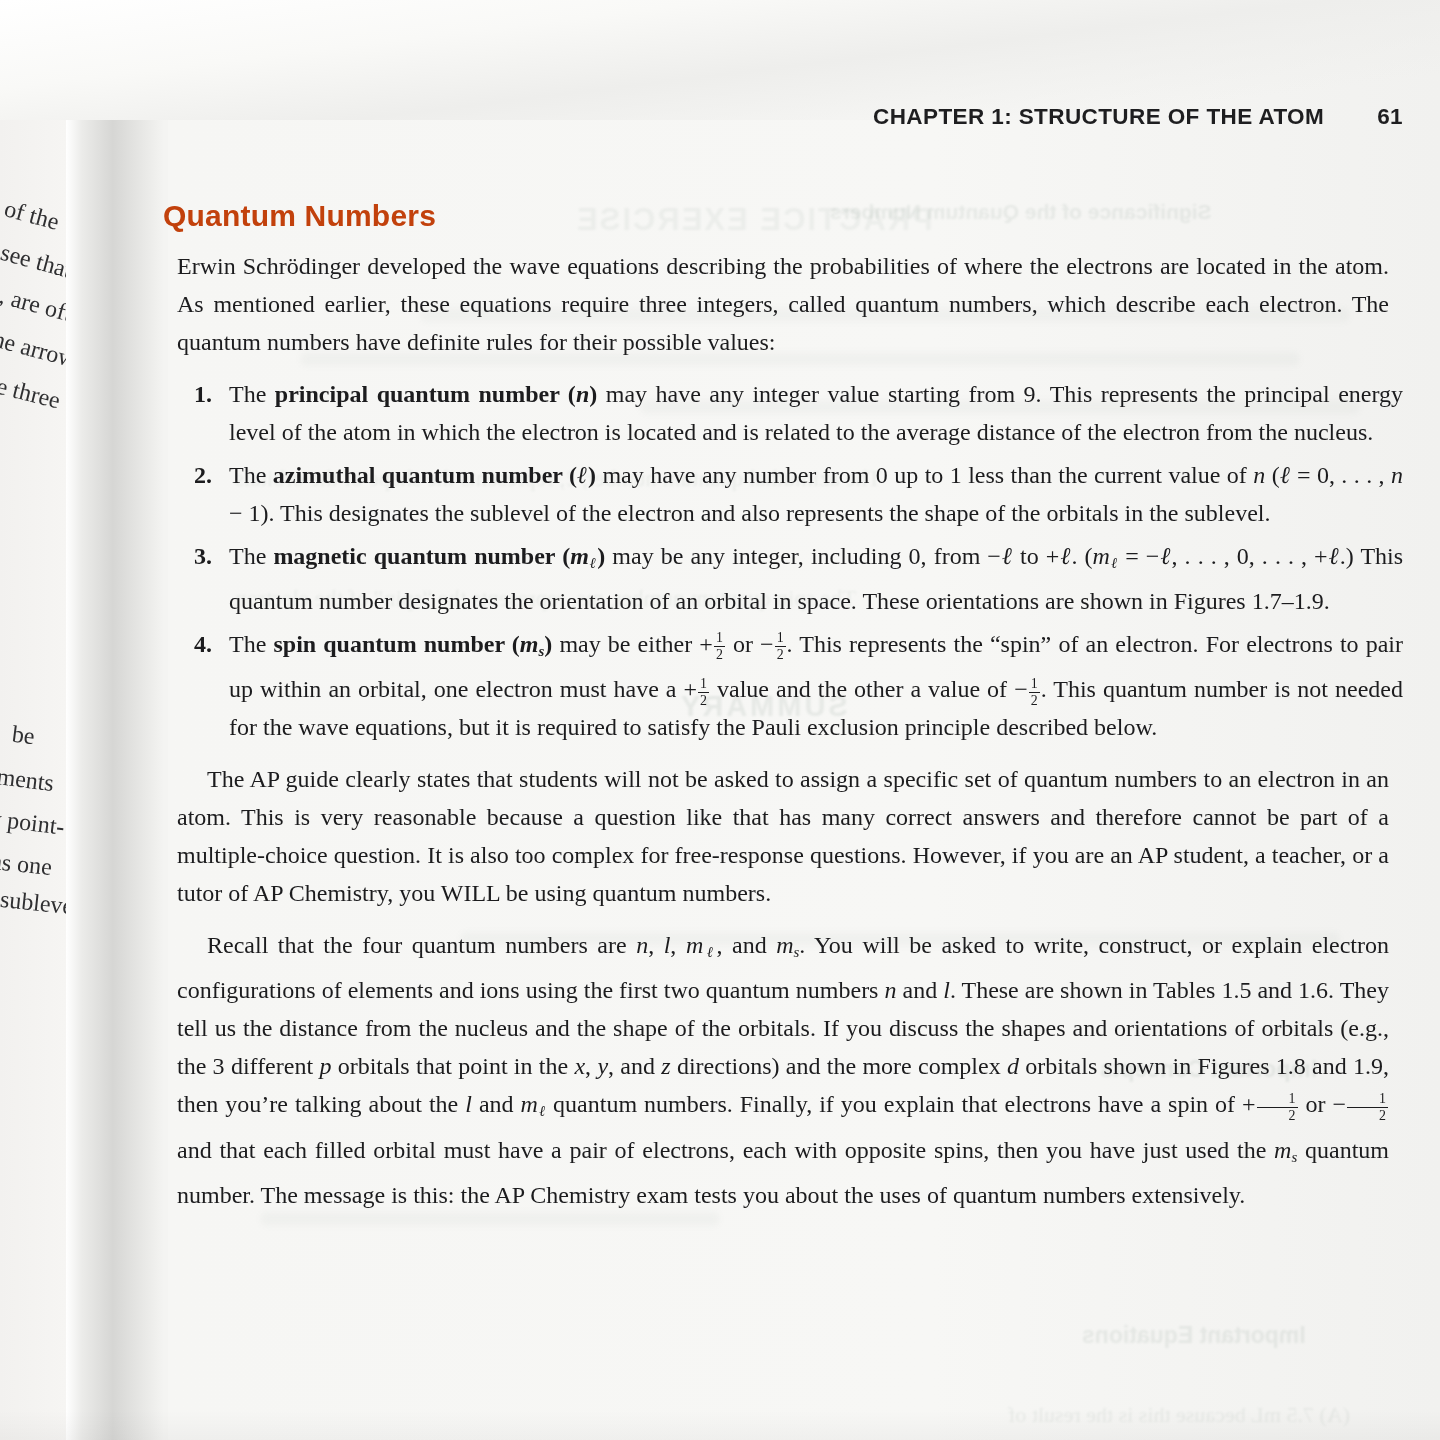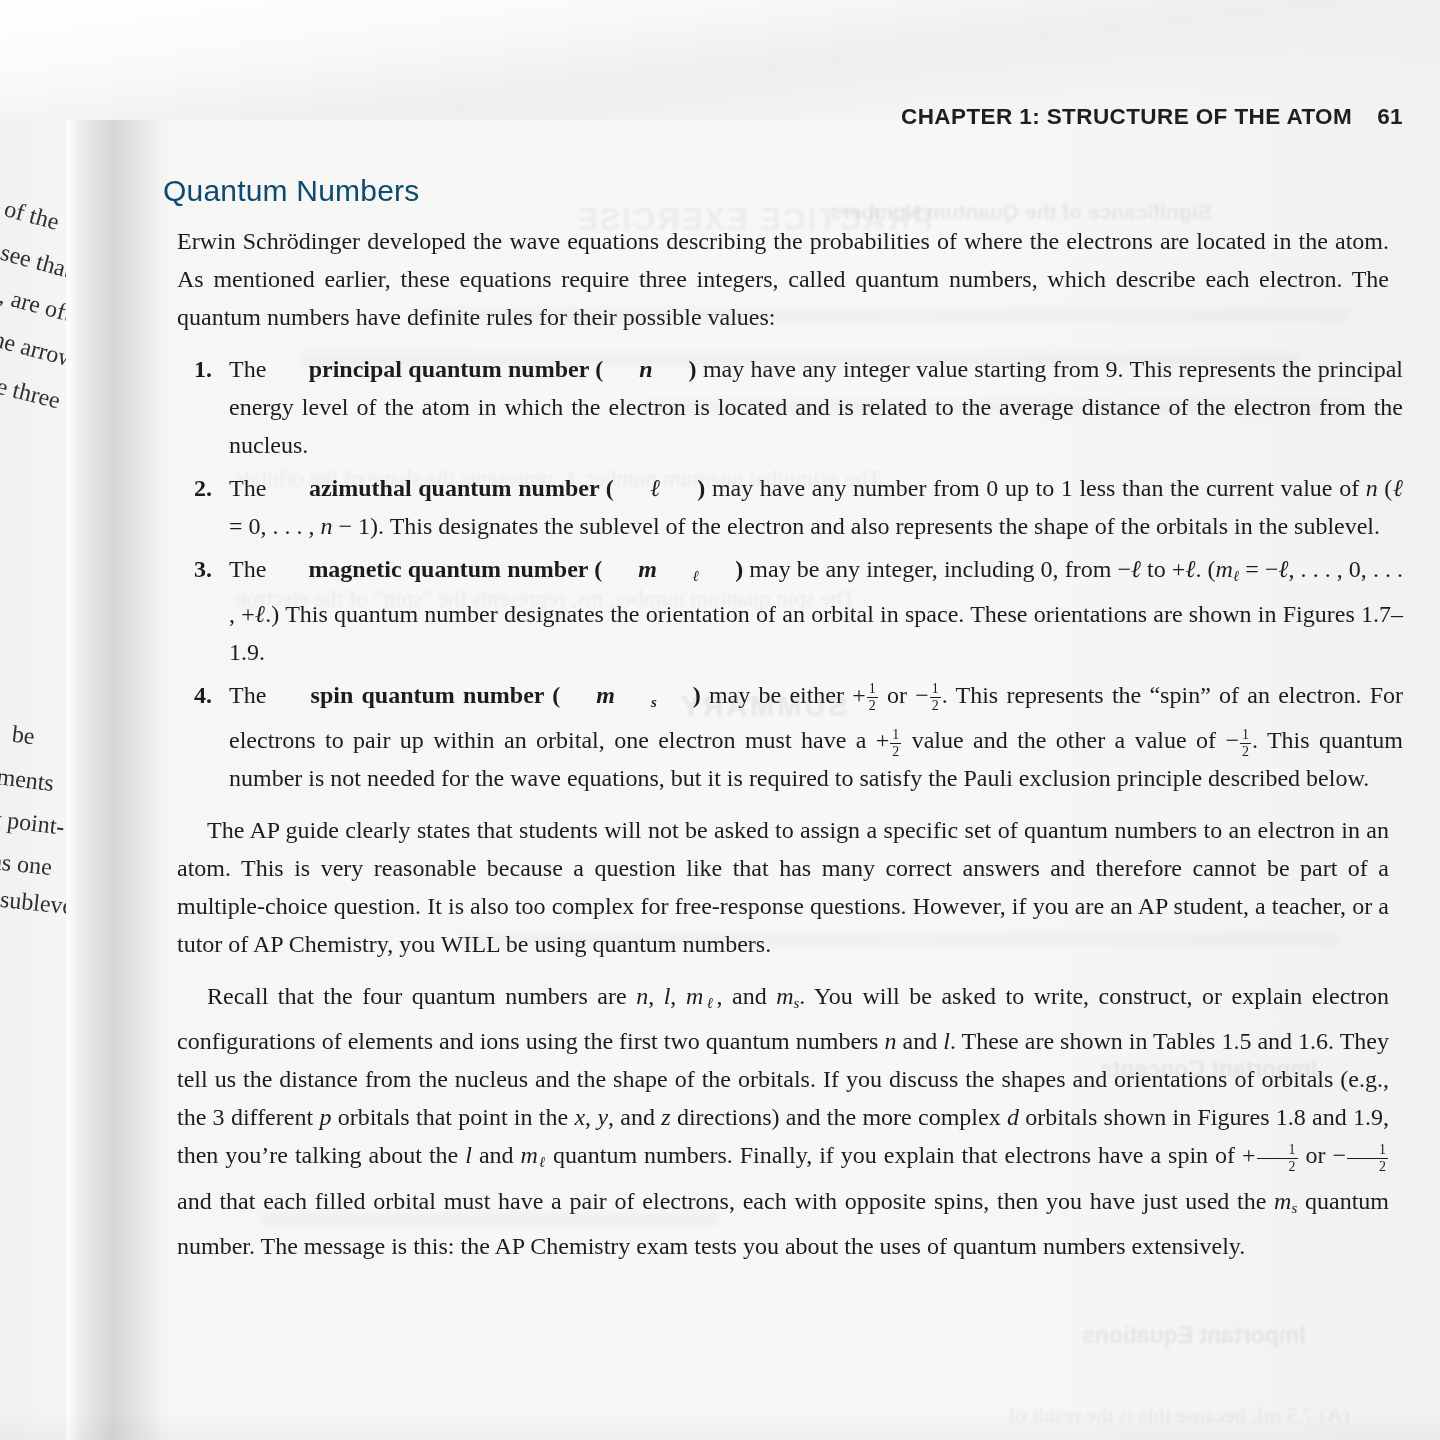--- a/index.html
+++ b/index.html
@@ -24,33 +24,33 @@
   .frag{position:absolute;font-size:24px;color:#2f2f31;white-space:nowrap;}
 
   
   .ghost{position:absolute;transform:scaleX(-1);white-space:nowrap;
          color:#6f8579;filter:blur(1.3px);pointer-events:none;}
   .g-sans{font-family:"Liberation Sans",sans-serif;font-weight:bold;}
   .g-serif{font-family:"Liberation Serif",serif;}
 
   
   .content{position:absolute;left:163px;top:0;width:1240px;}
-  .hdr{margin-top:103px;display:flex;justify-content:flex-end;align-items:baseline;gap:25px;
+  .hdr{margin-top:103px;display:flex;justify-content:flex-end;align-items:baseline;gap:53px;
        font-family:"Liberation Sans",sans-serif;font-weight:bold;font-size:22.5px;
        letter-spacing:0.4px;color:#1e1e20;line-height:27px;}
-  .title{margin-top:43px;font-family:"Liberation Sans",sans-serif;font-weight:normal;
-         font-size:30px;line-height:35px;letter-spacing:0.2px;color:#0c4a6e;}
+  .title{margin-top:68px;font-family:"Liberation Sans",sans-serif;font-weight:bold;
+         font-size:30px;line-height:35px;letter-spacing:0.2px;color:#c2410c;}
   .content p{margin:14px;font-size:24px;line-height:38px;text-align:justify;}
   .intro{margin-top:34px;}
   .ind{text-indent:30px;}
   ol.qlist{list-style:none;margin:12px 0 6px 0;padding:0;}
   ol.qlist li{position:relative;padding-left:66px;margin-bottom:5px;
       font-size:24px;line-height:38px;text-align:justify;}
   ol.qlist .num{position:absolute;left:31px;top:0;font-weight:bold;}
-  .b{font-weight:bold;margin-left:36px;}
+  .b{font-weight:bold;}
   .i{font-style:italic;}
   .sub{font-size:0.62em;vertical-align:-0.28em;}
   .fr{display:inline-block;vertical-align:-0.52em;text-align:center;
       font-size:0.58em;line-height:1;margin:0 1px;}
   .fr .n{display:block;border-bottom:1.4px solid currentColor;padding:0 2px 1px;}
   .fr .d{display:block;padding-top:1px;}
 
   
   .smudge{position:absolute;height:14px;border-radius:7px;background:#8a9a90;
           opacity:0.06;filter:blur(3px);pointer-events:none;}

